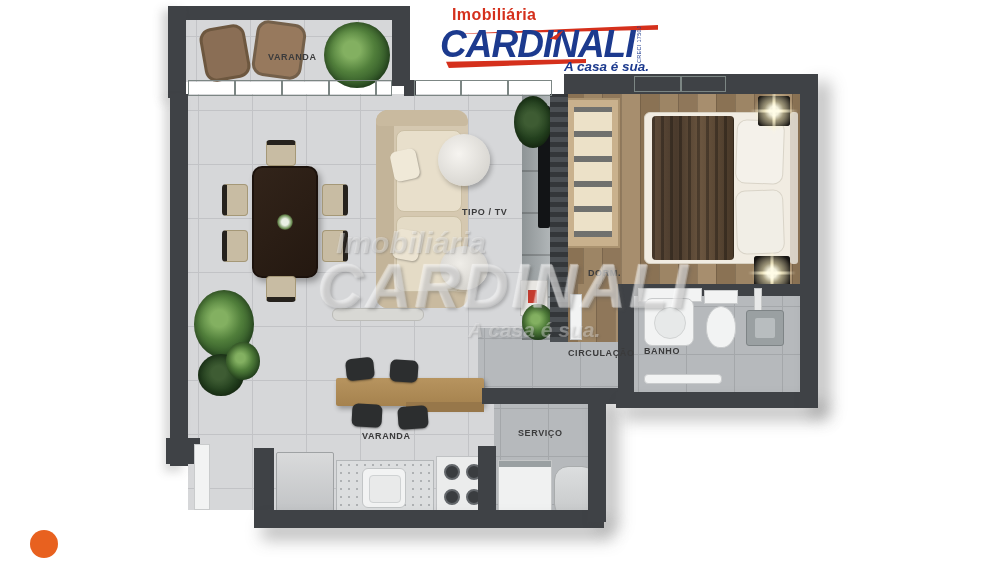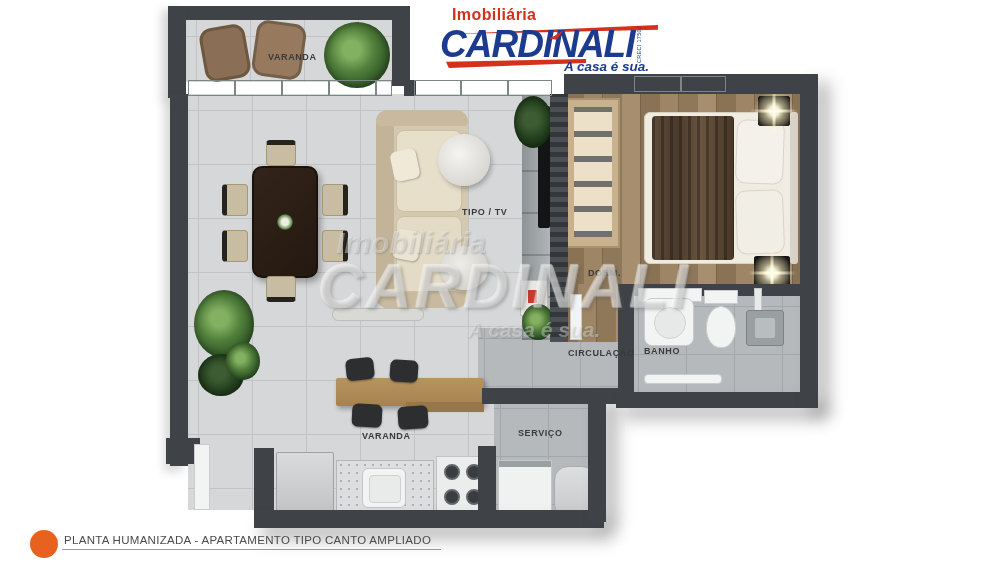--- a/index.html
+++ b/index.html
@@ -232,15 +232,14 @@
   <div class="label" style="left:362px;top:431px;">VARANDA</div>
   <div class="label" style="left:518px;top:428px;">SERVIÇO</div>
 
   <div id="watermark">
     <div class="w1">Imobiliária</div>
     <div class="w2">CARDINALI</div>
     <div class="w3">A casa é sua.</div>
   </div>
 
   <div id="caption-dot"></div>
-  <div id="caption-text">PLANTA HUMANIZADA - APARTAMENTO TIPO CANTO AMPLIADO</div>
 
 </div>
 
 </body></html>

